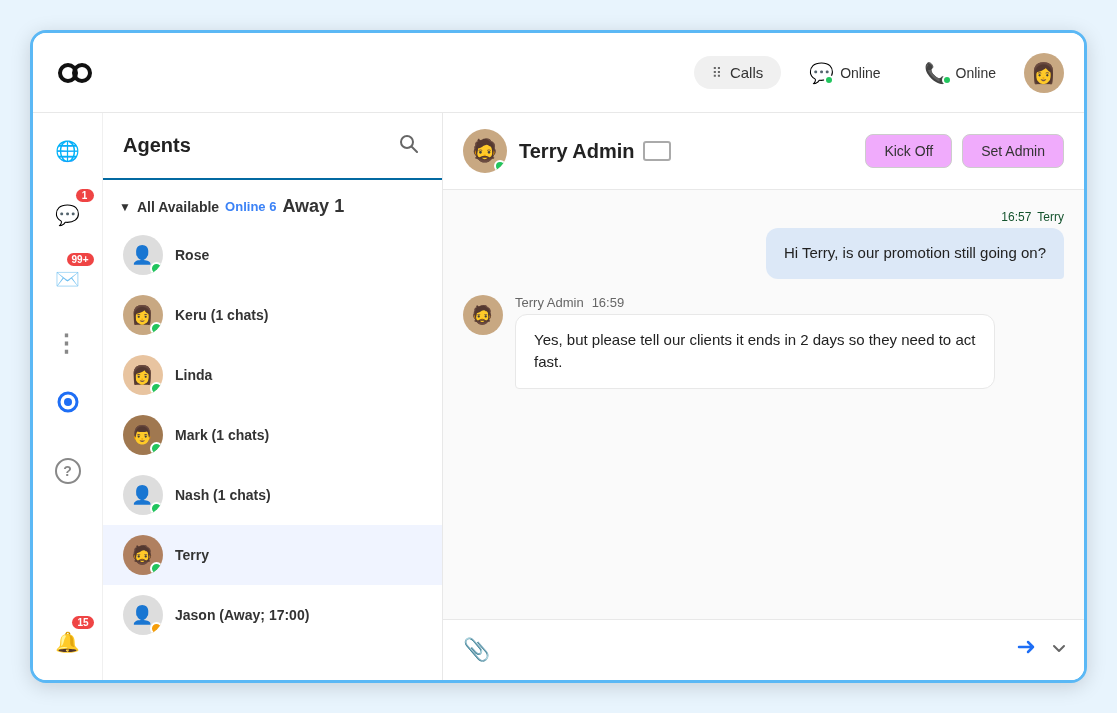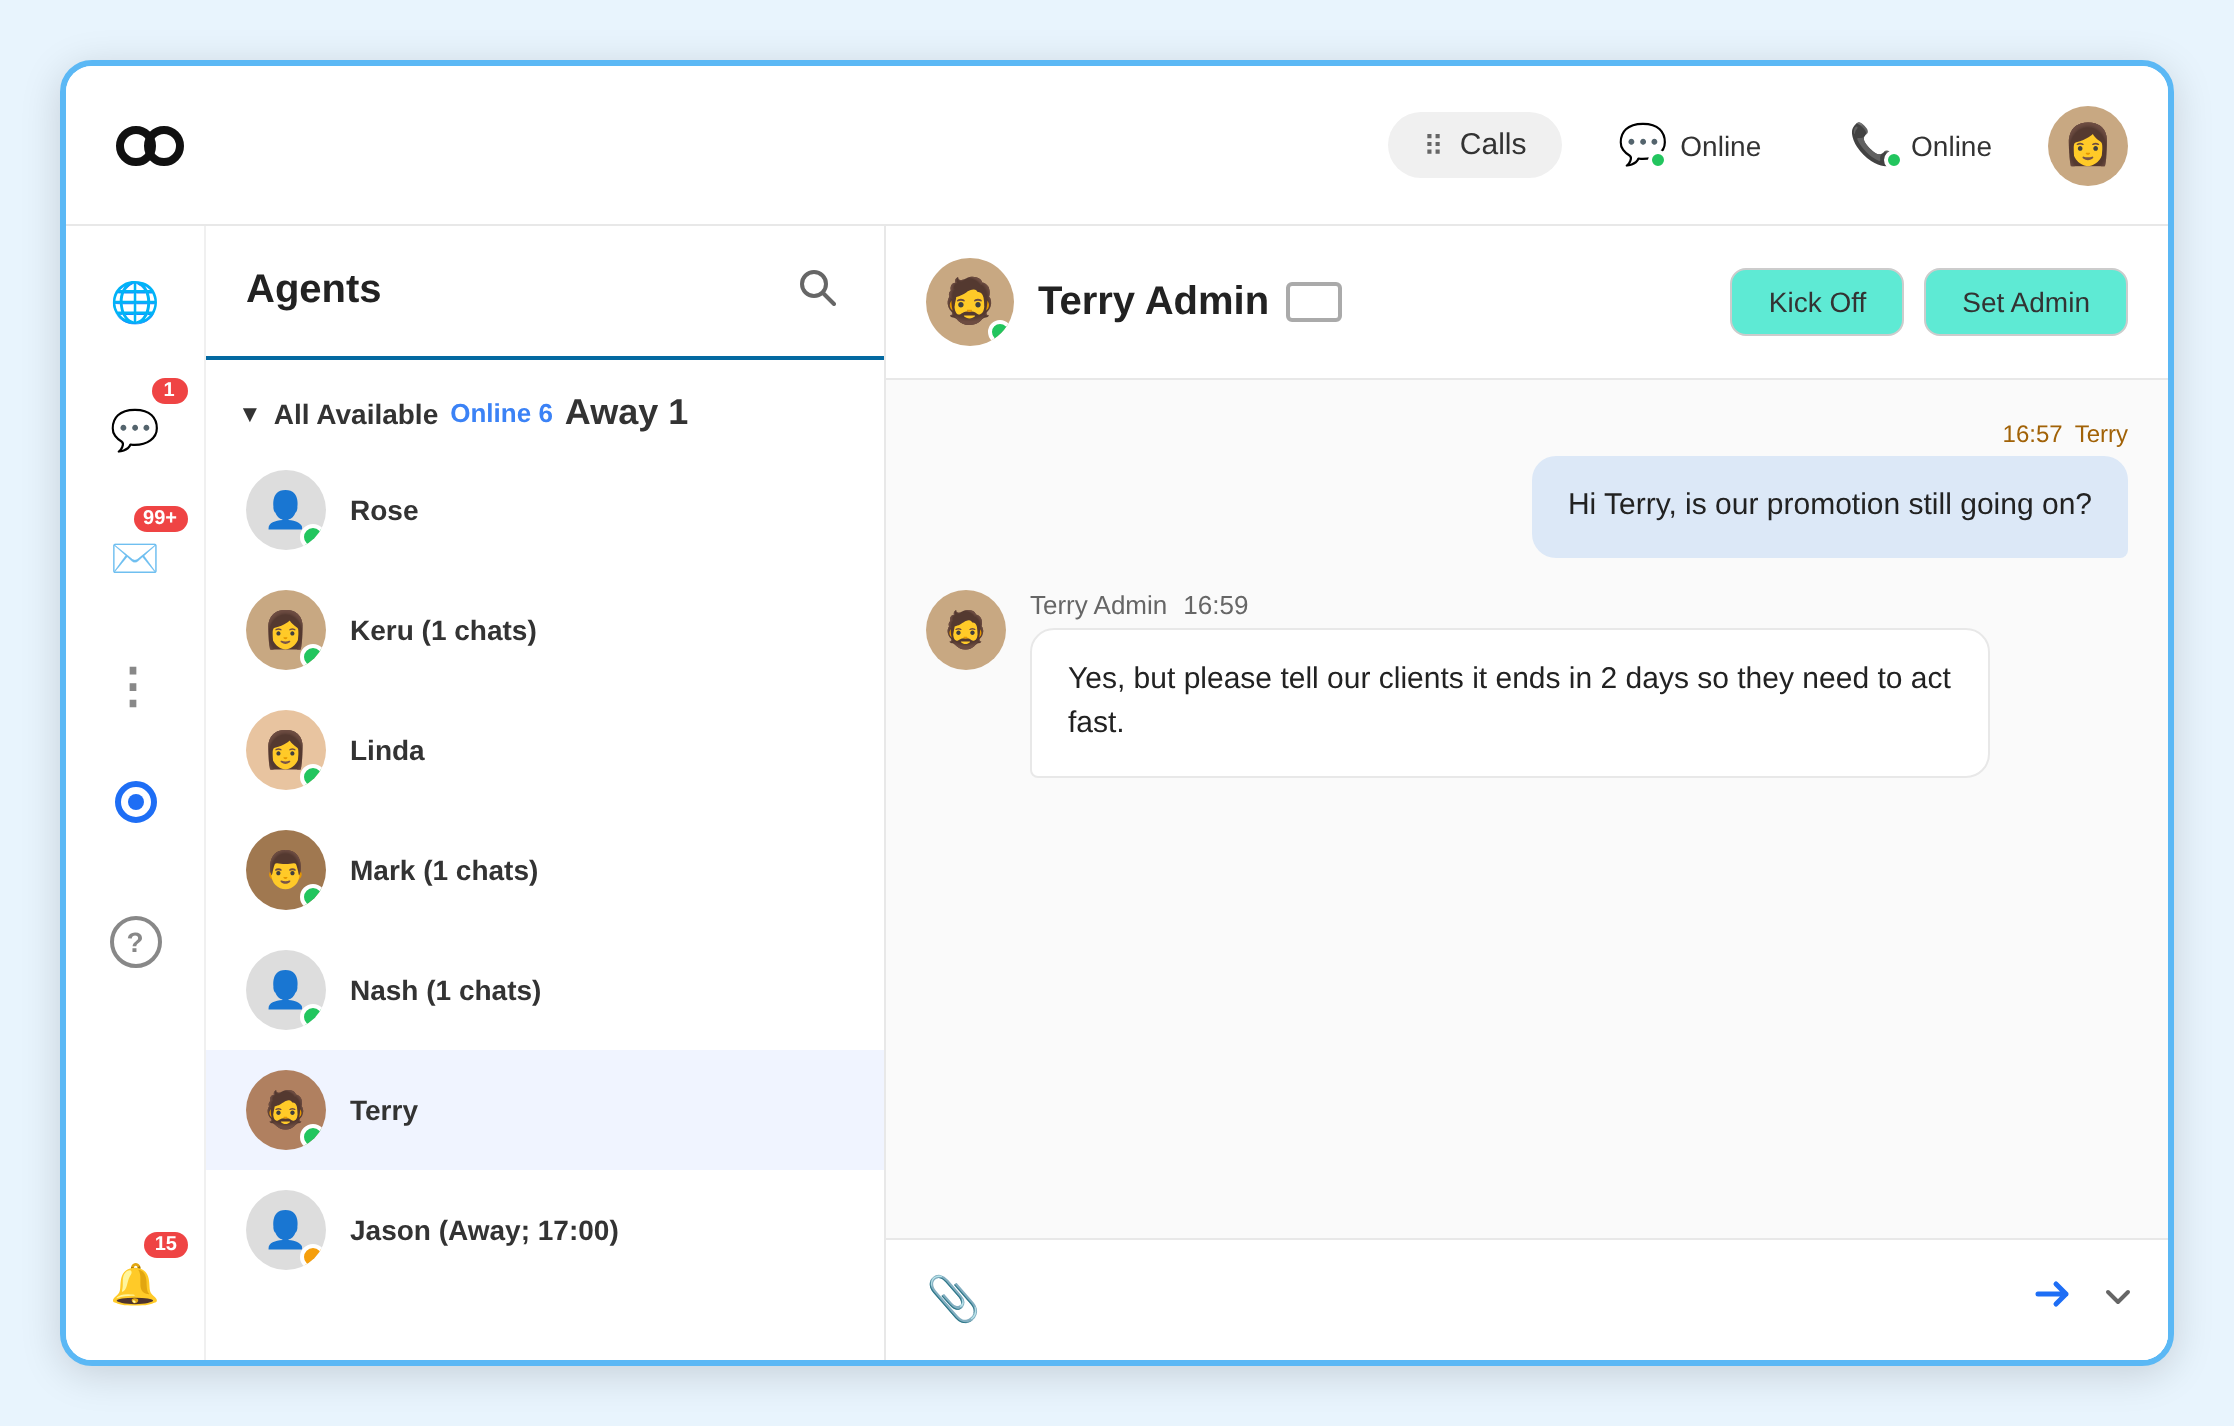--- a/index.html
+++ b/index.html
@@ -269,21 +269,21 @@
       height: 20px;
       border: 2px solid #aaa;
       border-radius: 3px;
       display: inline-block;
     }
     .chat-header-actions {
       display: flex;
       gap: 10px;
     }
     .action-btn {
-      background: #5eead4;
+      background: #f0abfc;
       border: 1.5px solid #ccc;
       border-radius: 8px;
       padding: 8px 18px;
       font-size: 14px;
       font-weight: 500;
       cursor: pointer;
       color: #333;
       transition: background 0.15s;
     }
     
@@ -295,21 +295,21 @@
       flex-direction: column;
       gap: 16px;
       position: relative;
     }
     .message-row {
       display: flex;
       flex-direction: column;
     }
     .message-meta {
       font-size: 12px;
-      color: #a16207;
+      color: #14532d;
       margin-bottom: 4px;
       display: flex;
       gap: 6px;
     }
     .message-meta.right { justify-content: flex-end; }
     .message-bubble {
       max-width: 480px;
       padding: 14px 18px;
       border-radius: 12px;
       font-size: 15px;

